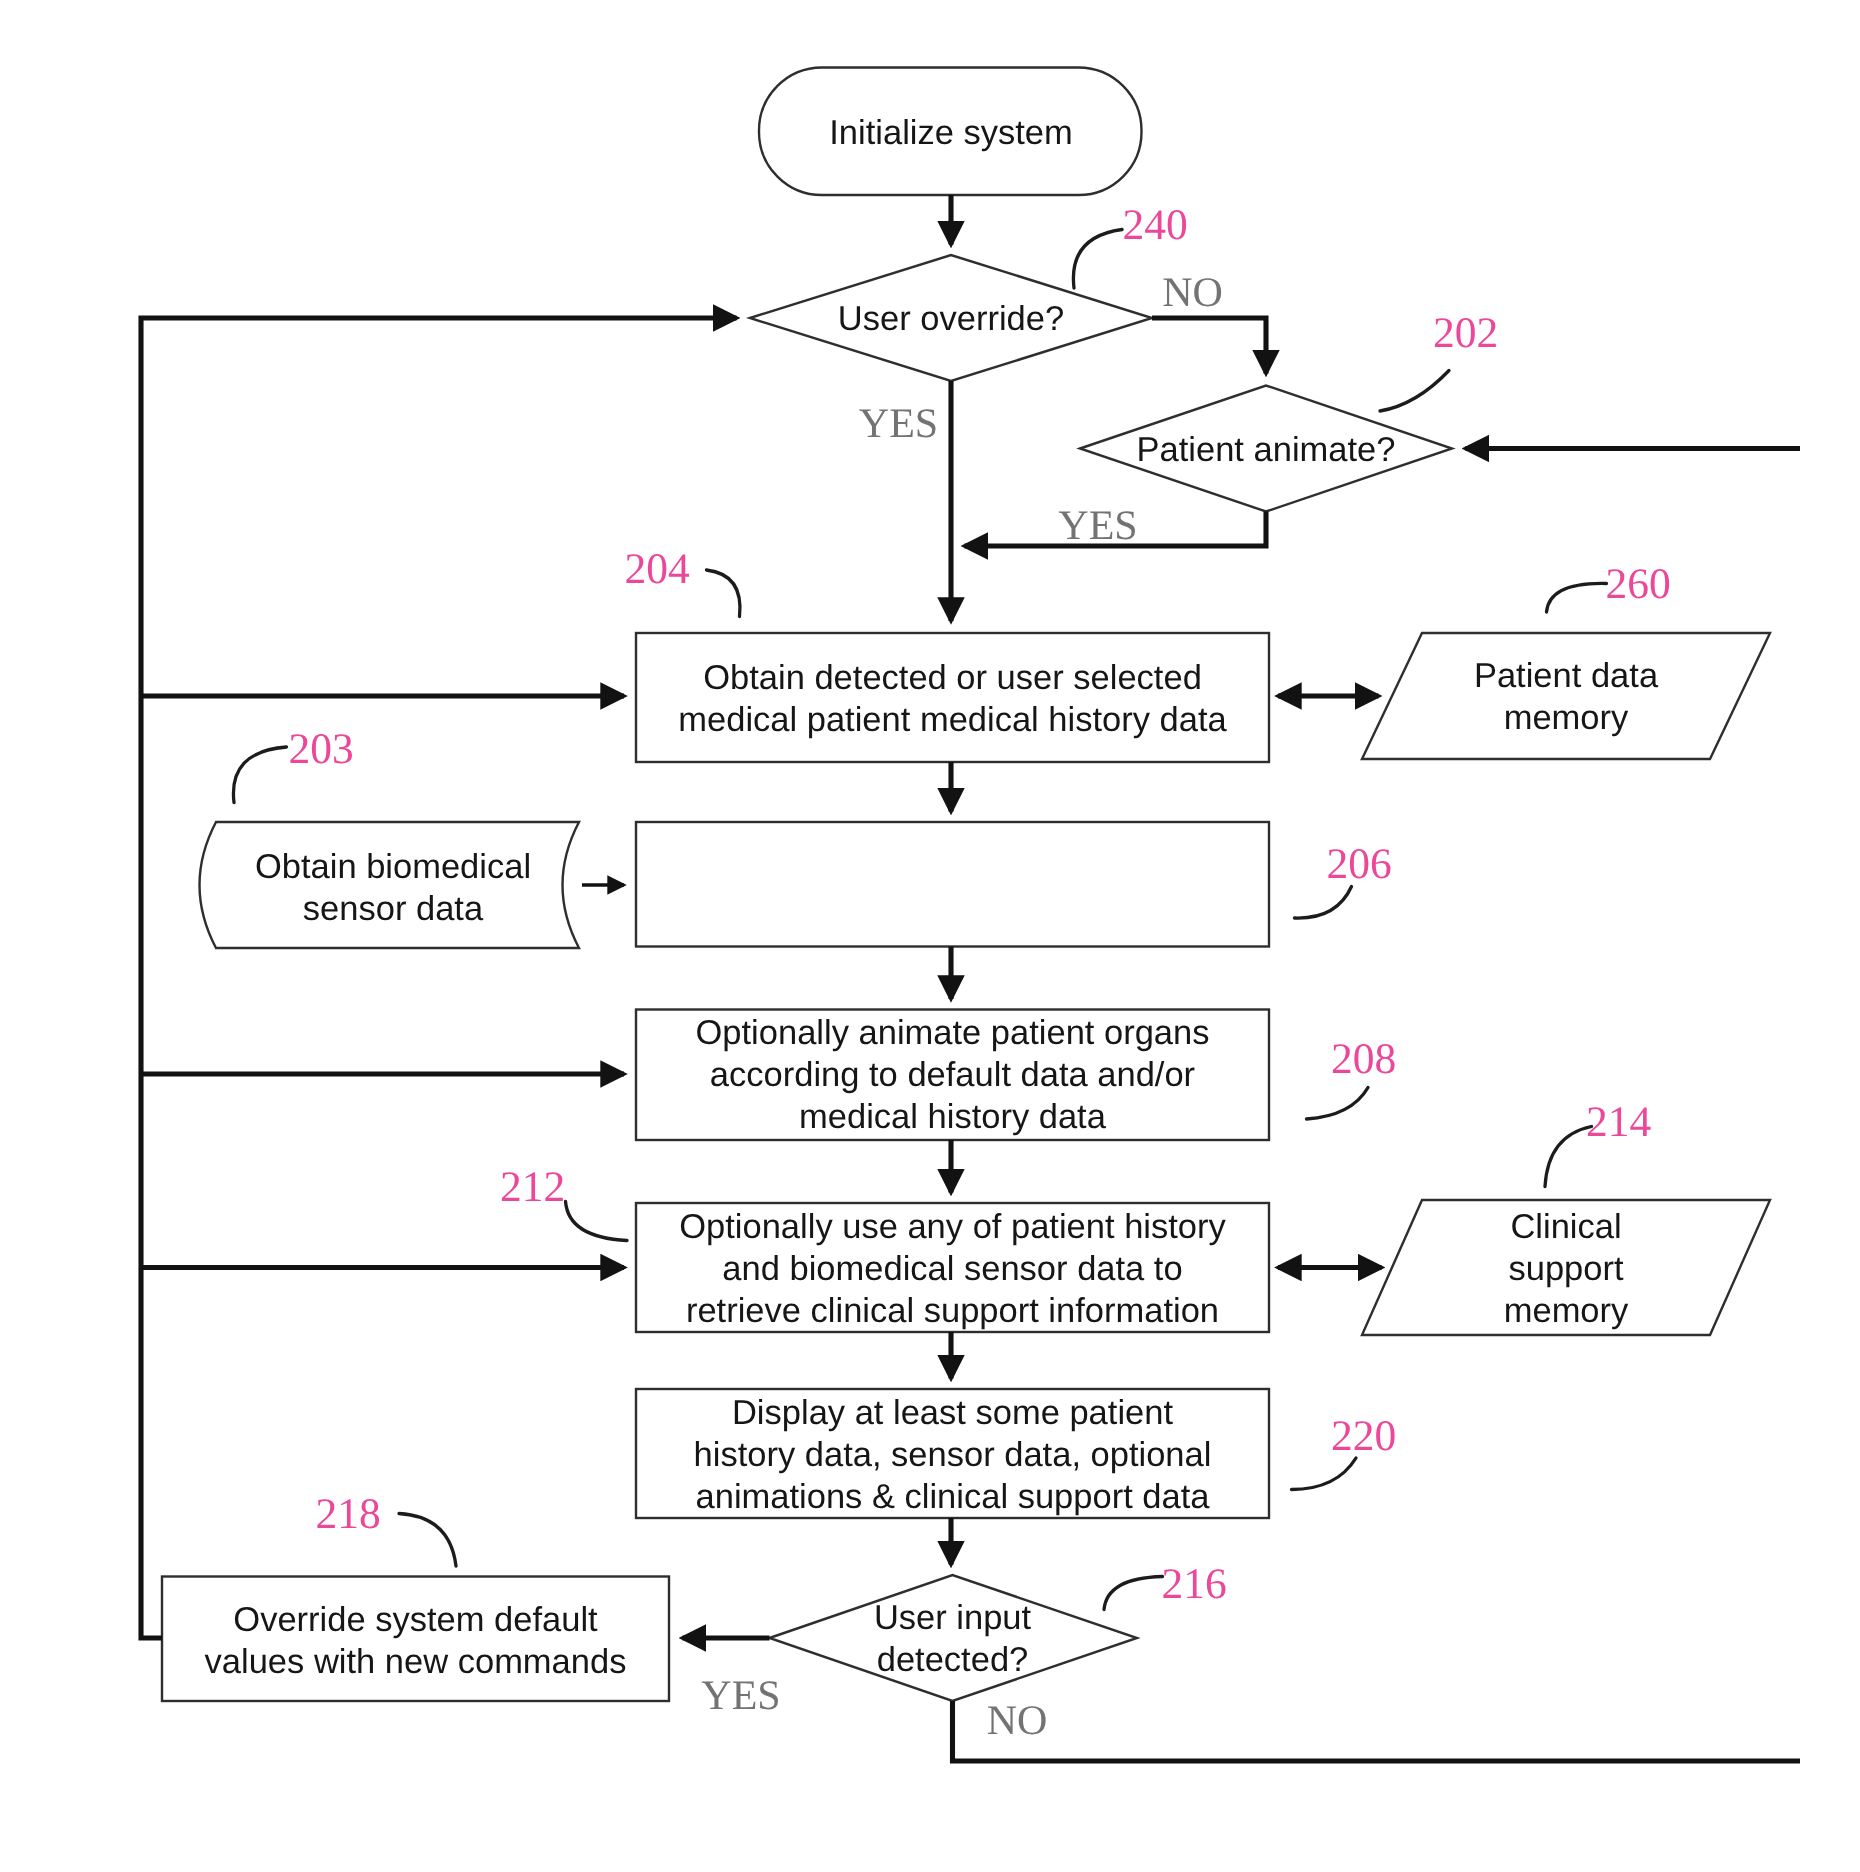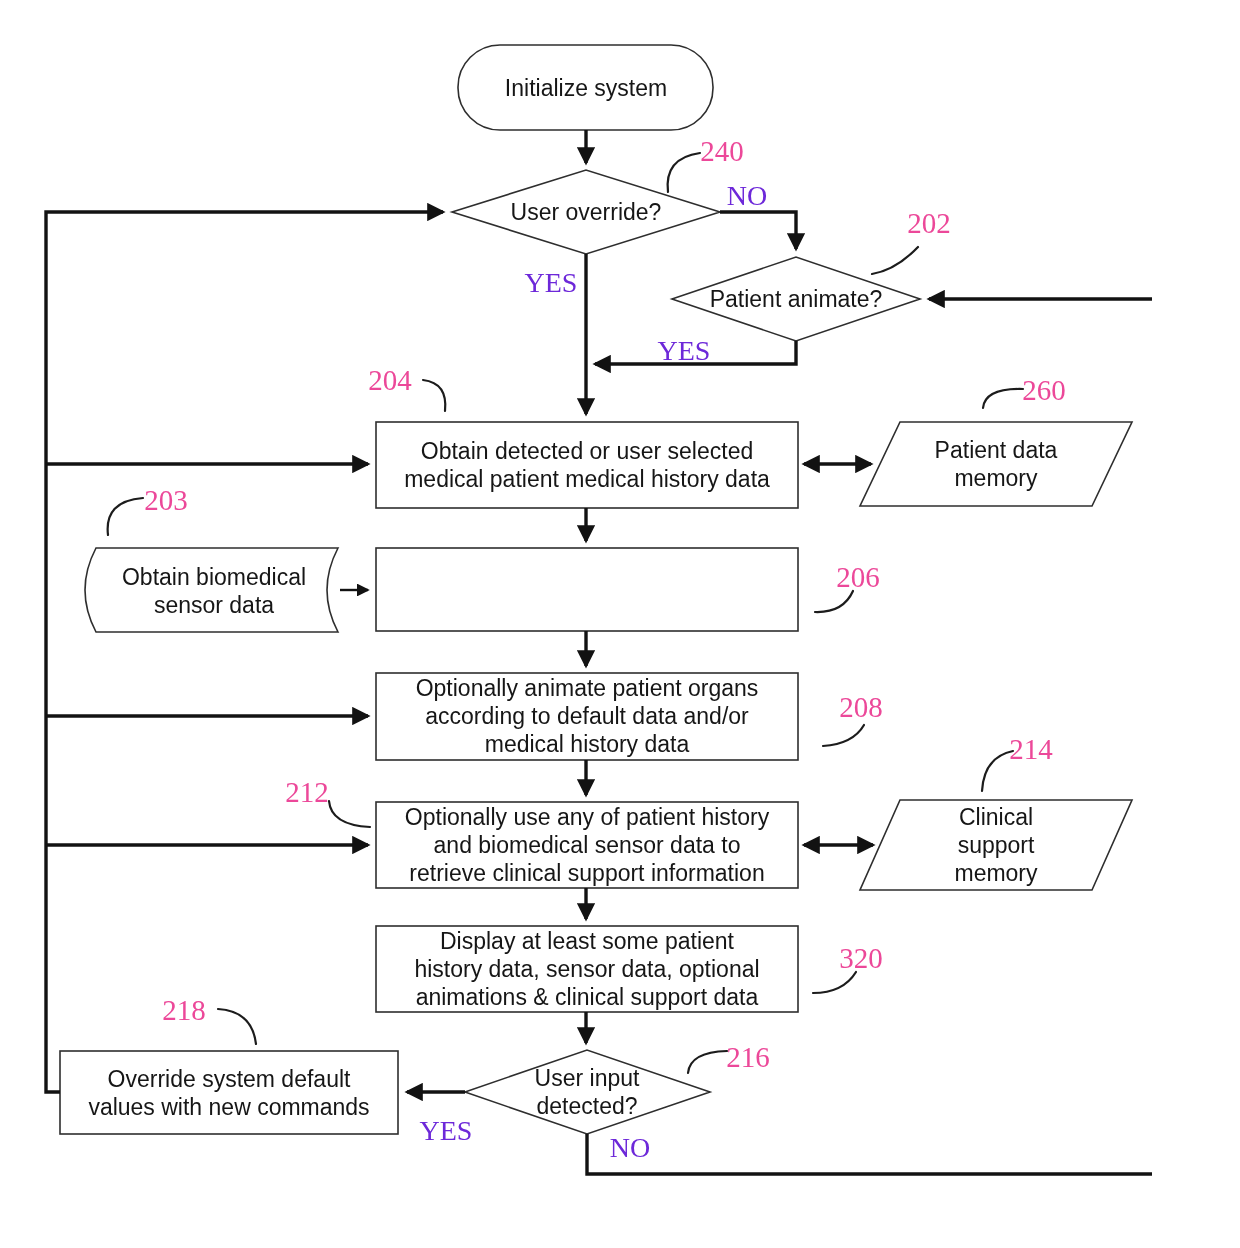--- a/index.html
+++ b/index.html
@@ -1,29 +1,29 @@
 <!DOCTYPE html>
 <html><head>
 <meta charset="utf-8">
 <title>Flowchart</title>
 <style>
   html,body{margin:0;padding:0;background:#ffffff;}
   .stage{position:relative;width:1152px;height:1248px;background:#ffffff;
-         font-family:"Liberation Sans",sans-serif;overflow:hidden;}
+         font-family:"Liberation Sans",sans-serif;overflow:hidden;margin-left:48px;}
   .layer{position:absolute;left:0;top:0;width:1240px;height:1248px;}
   .shape{fill:none;stroke:#2e2e2e;stroke-width:1.6;}
   .flow{fill:none;stroke:#121212;stroke-width:3.4;}
   .flow.thin{stroke-width:2.4;}
   .lead{fill:none;stroke:#1c1c1c;stroke-width:2.2;stroke-linecap:round;}
   .nlabel{position:absolute;transform:translate(-50%,-50%);white-space:pre;
           text-align:center;font-size:23px;line-height:28px;color:#161616;}
   .ref{position:absolute;transform:translate(-50%,-50%);white-space:pre;
        font-family:"Liberation Serif",serif;font-size:29px;color:#ec4899;}
   .elabel{position:absolute;transform:translate(-50%,-50%);white-space:pre;
-          font-family:"Liberation Serif",serif;font-size:28px;color:#6d28d9;}
+          font-family:"Liberation Serif",serif;font-size:28px;color:#737373;}
 </style>
 </head>
 <body>
 
 <div class="stage">
 
   <svg class="layer" viewBox="0 0 1240 1248">
     <defs>
       <marker id="ah" viewBox="0 0 10 10" refX="8.6" refY="5" markerWidth="5.4" markerHeight="5.4" orient="auto-start-reverse">
         <path d="M0,0 L10,5 L0,10 z" fill="#121212"></path>
@@ -105,21 +105,21 @@
 
   <div class="ref" style="left:722px;top:151px">240</div>
   <div class="ref" style="left:929px;top:223px">202</div>
   <div class="ref" style="left:390px;top:380px">204</div>
   <div class="ref" style="left:1044px;top:390px">260</div>
   <div class="ref" style="left:166px;top:500px">203</div>
   <div class="ref" style="left:858px;top:577px">206</div>
   <div class="ref" style="left:861px;top:707px">208</div>
   <div class="ref" style="left:307px;top:792px">212</div>
   <div class="ref" style="left:1031px;top:749px">214</div>
-  <div class="ref" style="left:861px;top:958px">320</div>
+  <div class="ref" style="left:861px;top:958px">220</div>
   <div class="ref" style="left:748px;top:1057px">216</div>
   <div class="ref" style="left:184px;top:1010px">218</div>
 
   <div class="elabel" style="left:747px;top:196px">NO</div>
   <div class="elabel" style="left:551px;top:283px">YES</div>
   <div class="elabel" style="left:684px;top:351px">YES</div>
   <div class="elabel" style="left:446px;top:1131px">YES</div>
   <div class="elabel" style="left:630px;top:1148px">NO</div>
 
 </div>

